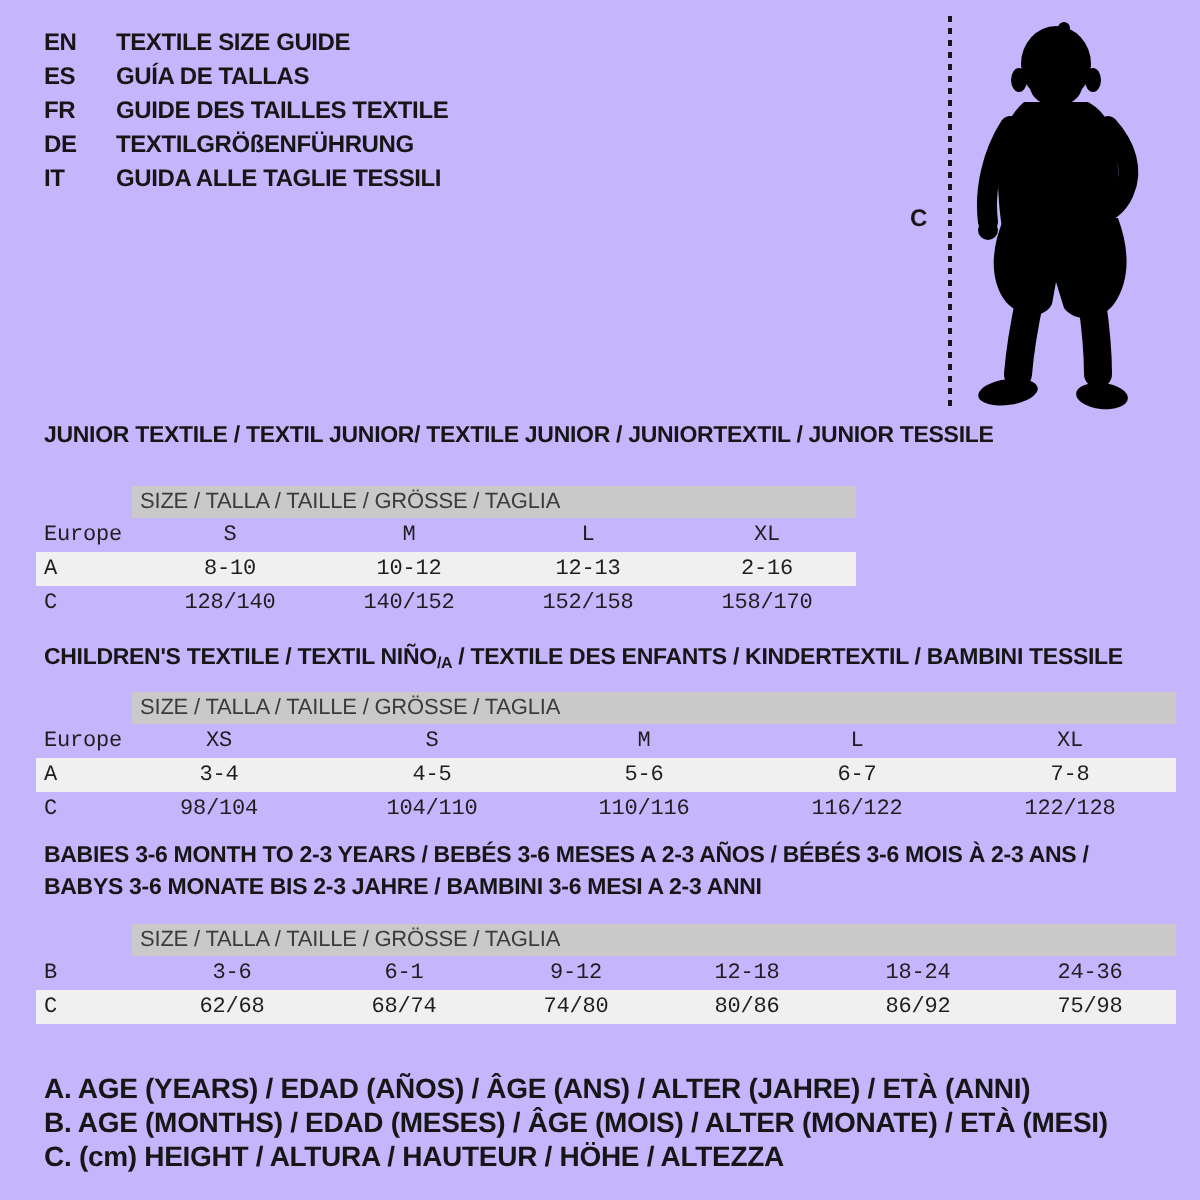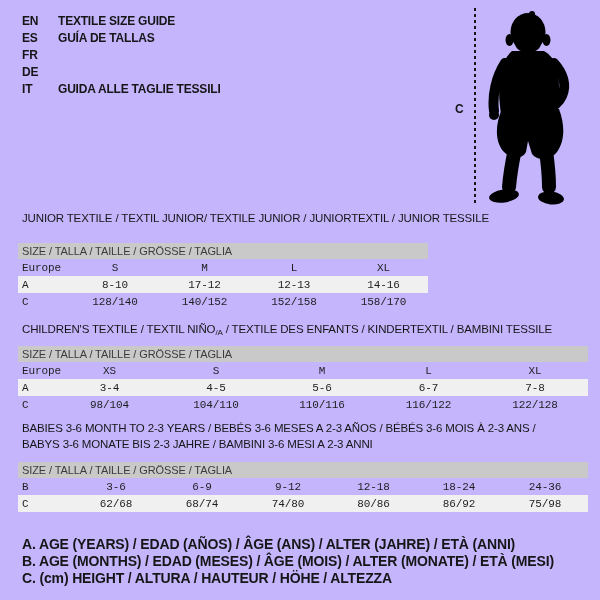--- a/index.html
+++ b/index.html
@@ -12,31 +12,31 @@
   .lang-row{display:flex;height:17px;line-height:17px;}
   .lang-code{width:36px;}
   
   .dash-line{
     position:absolute;left:474px;top:8px;width:2px;height:196px;
     background:repeating-linear-gradient(to bottom,#161616 0 3px,transparent 3px 6px);
   }
   .c-label{position:absolute;left:455px;top:102px;font-size:12px;font-weight:700;}
   .baby-svg{position:absolute;left:482px;top:5px;}
   
-  .tbl-title{position:absolute;left:22px;font-size:11.5px;font-weight:400;letter-spacing:-0.15px;line-height:16px;white-space:nowrap;}
+  .tbl-title{position:absolute;left:22px;font-size:11.5px;font-weight:700;letter-spacing:-0.15px;line-height:16px;white-space:nowrap;}
   .subsc{font-size:8px;position:relative;top:2px;}
   #t1-title{top:210px;}
   #t2-title{top:321px;text-align:center;}
   #t3-title{top:420px;}
   
   .tbl{position:absolute;left:18px;}
   #t1{top:243px;width:410px;}
   #t2{top:346px;width:570px;}
   #t3{top:462px;width:570px;}
-  .size-bar{height:16px;line-height:16px;background:#c9c9c9;color:#3b3b3b;font-size:11px;padding-left:4px;letter-spacing:-0.1px;}
+  .size-bar{height:16px;line-height:16px;background:#c9c9c9;color:#3b3b3b;font-size:11px;padding-left:4px;letter-spacing:-0.1px;margin-left:48px;}
   .tbl table{border-collapse:collapse;table-layout:fixed;width:100%;font-size:11px;color:#1e1e1e;}
   .tbl td{height:17px;padding:0;text-align:center;white-space:nowrap;letter-spacing:-0.1px;font-family:Liberation Mono, monospace;}
   .tbl td.lbl{text-align:left;padding-left:4px;}
   .tbl tr.alt{background:#f0f0f0;}
   
   .legend{position:absolute;left:22px;top:536px;font-size:14px;font-weight:700;line-height:17px;letter-spacing:-0.15px;}
 </style>
 </head>
 <body>
 
@@ -46,23 +46,25 @@
     <div class="lang-row">
       <span class="lang-code">EN</span>
       <span class="lang-title">TEXTILE SIZE GUIDE</span>
     </div>
     <div class="lang-row">
       <span class="lang-code">ES</span>
       <span class="lang-title">GUÍA DE TALLAS</span>
     </div>
     <div class="lang-row">
       <span class="lang-code">FR</span>
+      <span class="lang-title">GUIDE DES TAILLES TEXTILE</span>
     </div>
     <div class="lang-row">
       <span class="lang-code">DE</span>
+      <span class="lang-title">TEXTILGRÖßENFÜHRUNG</span>
     </div>
     <div class="lang-row">
       <span class="lang-code">IT</span>
       <span class="lang-title">GUIDA ALLE TAGLIE TESSILI</span>
     </div>
   </div>
 
   <div class="dash-line"></div>
   <div class="c-label">C</div>
   <svg class="baby-svg" width="104" height="208" viewBox="0 0 104 208" fill="#000000" xmlns="http://www.w3.org/2000/svg">
@@ -97,23 +99,23 @@
           <tr>
         <td class="lbl">Europe</td>
         <td>S</td>
         <td>M</td>
         <td>L</td>
         <td>XL</td>
       </tr>
       <tr class="alt">
         <td class="lbl">A</td>
         <td>8-10</td>
-        <td>17-12</td>
+        <td>10-12</td>
         <td>12-13</td>
-        <td>14-16</td>
+        <td>2-16</td>
       </tr>
       <tr>
         <td class="lbl">C</td>
         <td>128/140</td>
         <td>140/152</td>
         <td>152/158</td>
         <td>158/170</td>
       </tr>
     </tbody>
       </table>
@@ -173,21 +175,21 @@
           <col style="width:86px">
           <col style="width:86px">
           <col style="width:85px">
           <col style="width:86px">
           <col style="width:86px">
         </colgroup>
       <tbody>
           <tr>
         <td class="lbl">B</td>
         <td>3-6</td>
-        <td>6-9</td>
+        <td>6-1</td>
         <td>9-12</td>
         <td>12-18</td>
         <td>18-24</td>
         <td>24-36</td>
       </tr>
       <tr class="alt">
         <td class="lbl">C</td>
         <td>62/68</td>
         <td>68/74</td>
         <td>74/80</td>

